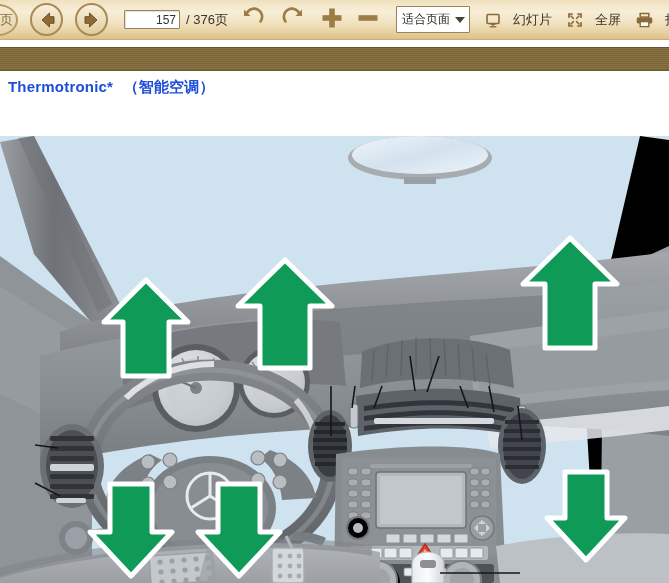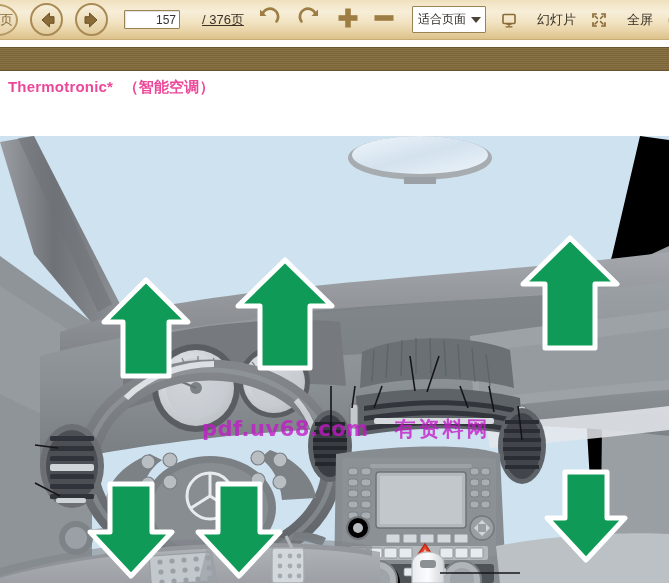--- a/index.html
+++ b/index.html
@@ -53,23 +53,22 @@
     font-size:12px;color:#333;
     text-align:right;
     padding:0 3px 0 2px;
     box-sizing:border-box;
     font-family:"Liberation Sans",sans-serif;
     outline:none;
     border-radius:1px;
     box-shadow:inset 1px 1px 1px rgba(0,0,0,.12);
   }
   .pagetotal{
-    font-size:13px;color:#3a3226;margin-left:22px;white-space:nowrap;
+    font-size:13px;color:#3a3226;margin-left:6px;white-space:nowrap;
     font-family:"Liberation Sans","DejaVu Sans",sans-serif;
-    text-decoration:underline;
   }
 
   .iconbtn{
     flex:0 0 auto;display:flex;align-items:center;justify-content:center;
     cursor:pointer;background:transparent;border:0;padding:0;
   }
   .rot{width:30px;height:30px;margin-left:10px;}
   .zm{width:28px;height:28px;margin-left:10px;}
 
   .zoomsel{
@@ -80,37 +79,37 @@
     padding:0 4px 0 5px;box-sizing:border-box;
     font-size:12px;color:#2e2a22;cursor:pointer;border-radius:1px;
   }
   .caret{
     width:0;height:0;margin-left:5px;
     border-left:5px solid transparent;border-right:5px solid transparent;
     border-top:6px solid #4a4236;
   }
 
   .tbitem{
-    display:flex;align-items:center;gap:20px;margin-left:15px;flex:0 0 auto;
+    display:flex;align-items:center;gap:12px;margin-left:15px;flex:0 0 auto;
     cursor:pointer;white-space:nowrap;
   }
   .tbitem .lbl{font-size:13px;color:#3a3226;}
   .tbitem svg{display:block;}
 
   
   .brownbar{
     position:absolute;left:0;top:47px;width:669px;height:22px;
     background:repeating-linear-gradient(to bottom,
       #8a7343 0px,#8a7343 1px,#7a643a 1px,#7a643a 2px);
     border-top:1px solid #6a5631;
     border-bottom:1px solid #6a5631;
   }
   .doctitle{
     position:absolute;left:8px;top:78px;
-    font-size:15px;font-weight:bold;color:#ec4899;
+    font-size:15px;font-weight:bold;color:#1d4ed8;
     font-family:"Liberation Sans","DejaVu Sans",sans-serif;
     white-space:nowrap;letter-spacing:.2px;
   }
   .doctitle .cn{font-weight:bold;margin-left:6px;}
 
   
   .figure{
     position:absolute;left:0;top:136px;width:669px;height:447px;
     background:#cfe2f0;overflow:hidden;
   }
@@ -621,24 +620,20 @@
         <path d="M439 220 L427 256"></path>
         <path d="M460 250 L468 272"></path>
         <path d="M489 250 L494 276"></path>
         <path d="M518 270 L522 304"></path>
         <path d="M520 437 L440 437"></path>
         <path d="M35 347 L60 360"></path>
         <path d="M35 309 L58 312"></path>
       </g>
     </svg>
 
-    <div class="watermark">
-      <span>pdf.uv68.com</span>
-      <span class="cjk">有资料网</span>
-    </div>
 
     <div class="callout">
       
       
       
       
       
       
       
       

